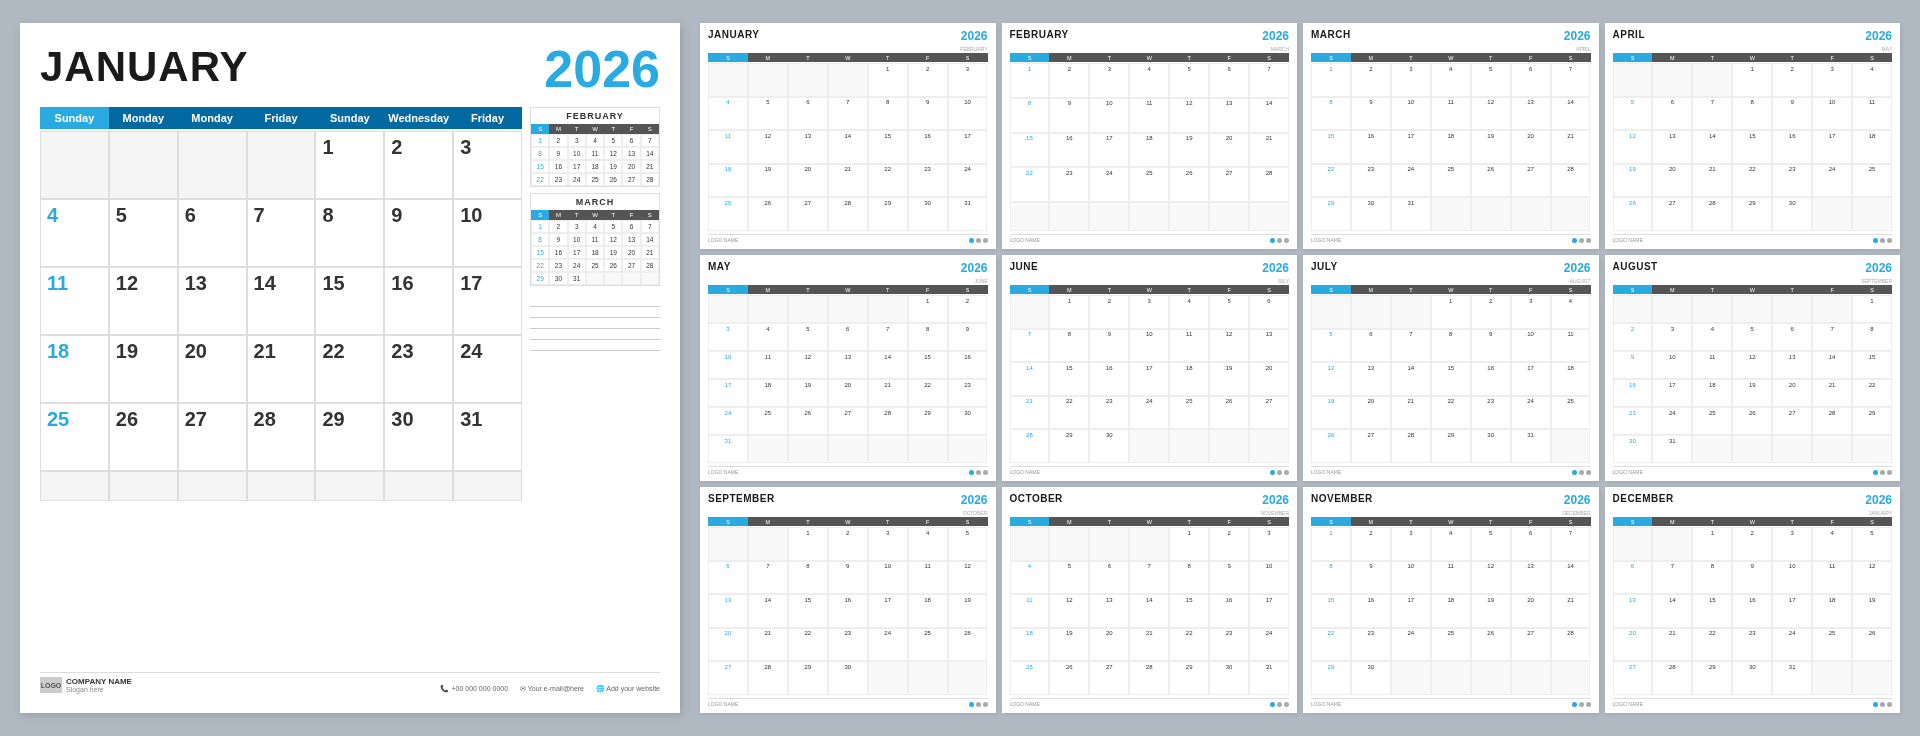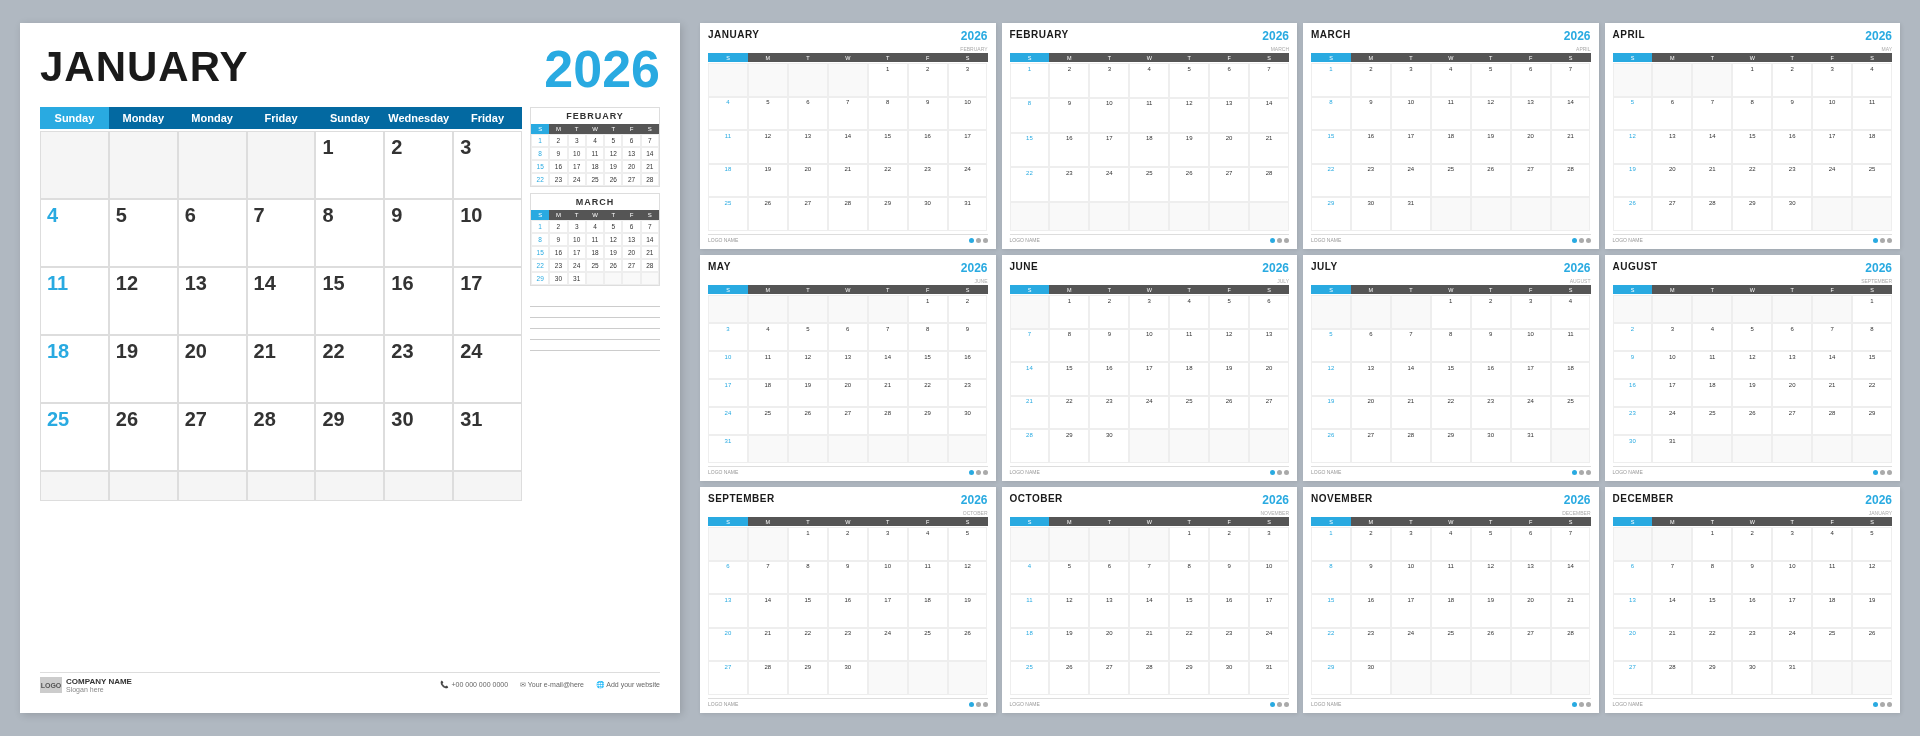--- a/index.html
+++ b/index.html
@@ -126,21 +126,21 @@
       border: 0.3px solid #eee;
     }
 
     .mini-cell.sun { color: #29aae1; }
     .mini-cell.empty { background: #f9f9f9; }
 
     
     .large-footer {
       display: flex;
       justify-content: space-between;
-      align-items: center;
+      align-items: flex-end;
       margin-top: 8px;
       padding-top: 4px;
       border-top: 0.5px solid #ddd;
     }
 
     .footer-logo {
       display: flex;
       align-items: center;
       gap: 4px;
       font-size: 8px;

